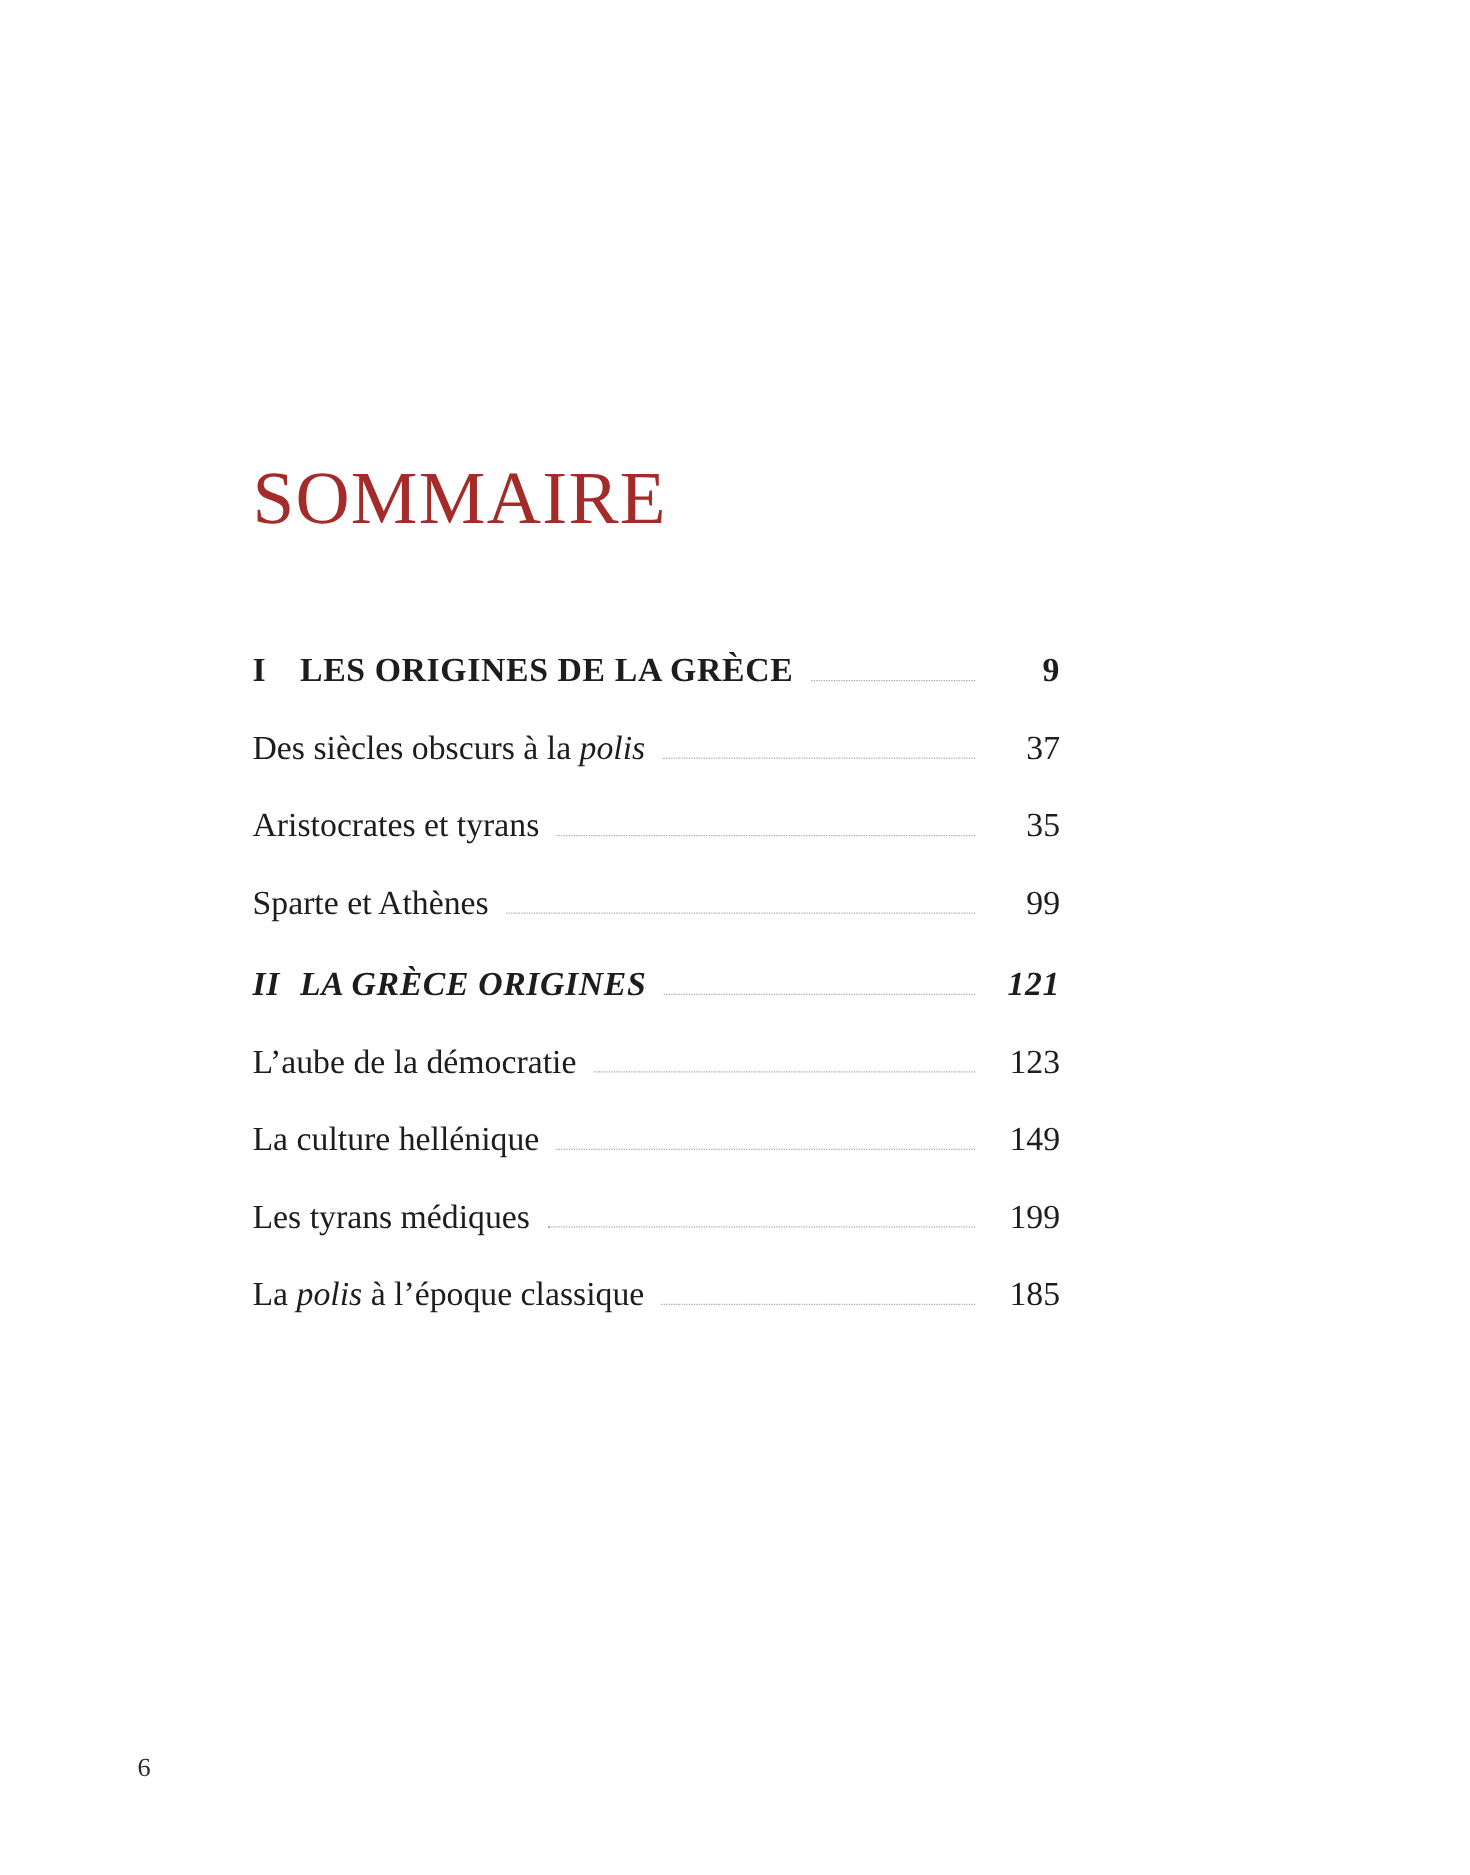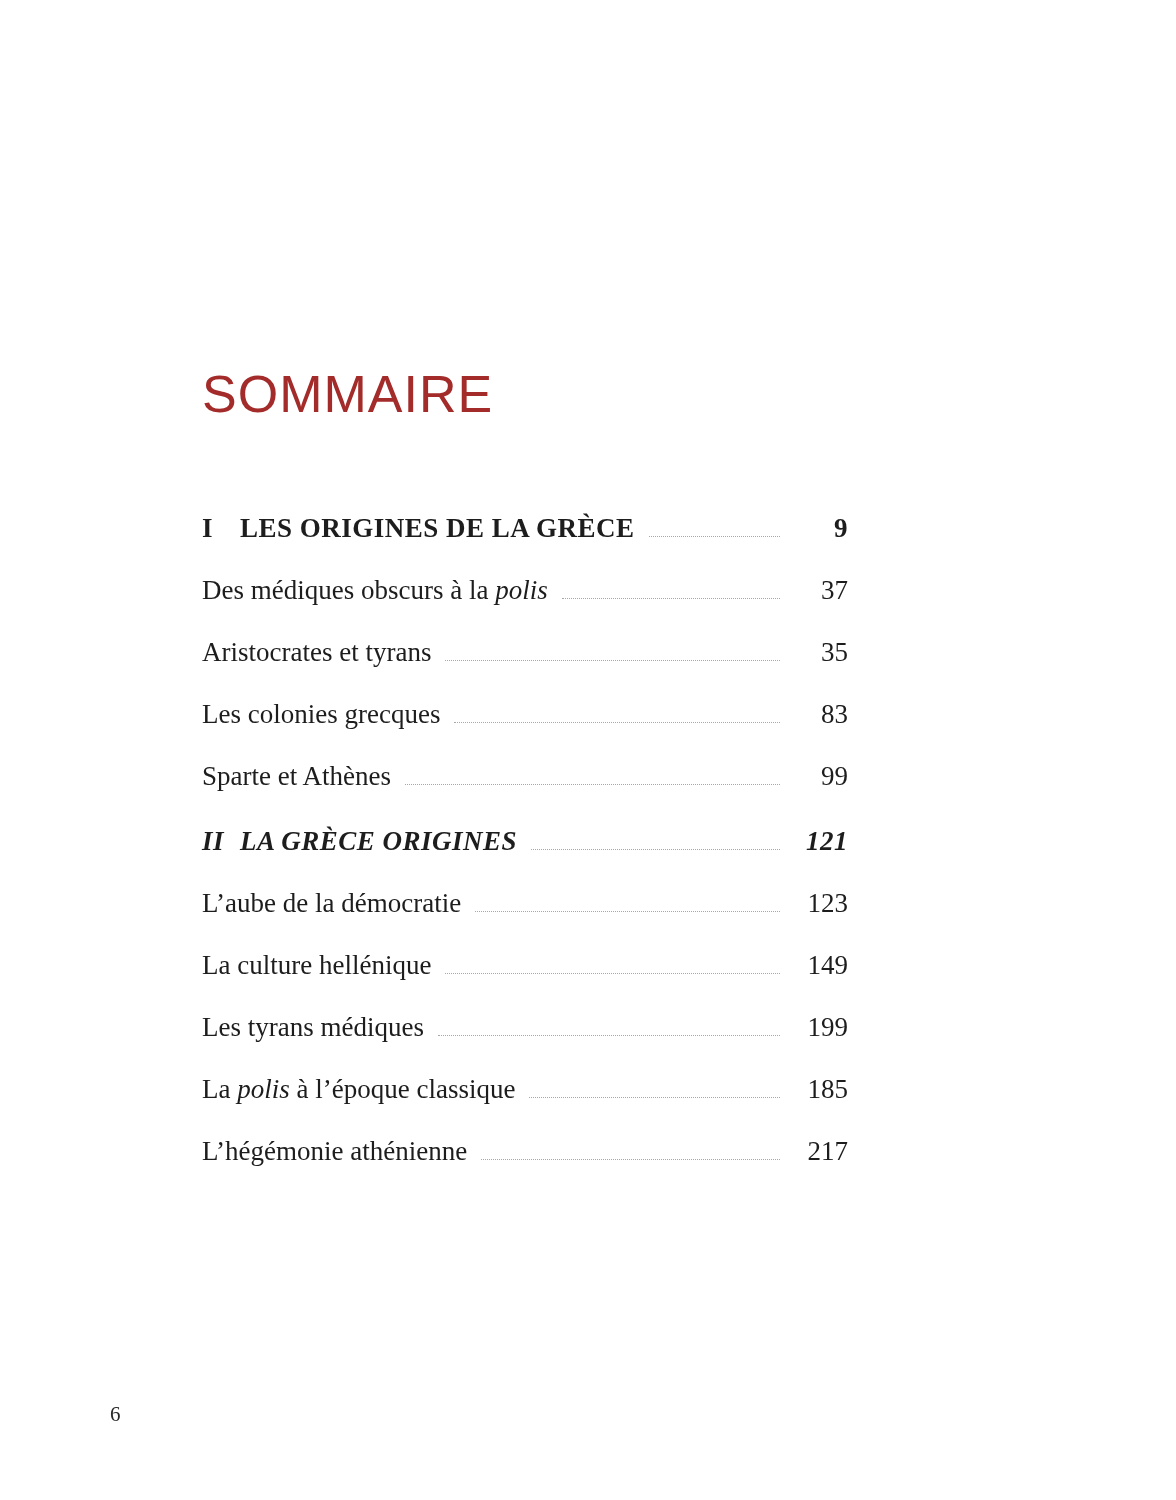--- a/index.html
+++ b/index.html
@@ -17,23 +17,23 @@
     font-family:"Liberation Serif", serif;
   }
   .content{
     position:absolute;
     left:202px;
     top:368px;
     width:646px;
   }
   .doc-title{
     margin:0 0 92px 0;
-    font-family:Liberation Sans, sans-serif;
+    font-family:Liberation Serif, serif;
     font-weight:normal;
-    font-size:52px;
+    font-size:60px;
     line-height:1;
     letter-spacing:1px;
     color:var(--accent);
   }
   .toc-row{
     display:flex;
     align-items:baseline;
     font-size:27px;
     line-height:32px;
     color:var(--ink);
@@ -81,35 +81,29 @@
     <h1 class="doc-title">SOMMAIRE</h1>
     <div class="toc" id="toc">
         <div class="toc-row section">
     <span class="row-num">I</span>
     <span class="row-text"><span class="pre">LES ORIGINES DE LA GRÈCE</span></span>
     <span class="leader"></span>
     <span class="row-page">9</span>
   </div>
         <div class="toc-row">
 
-    <span class="row-text"><span class="pre">Des médiques obscurs à la </span><span class="it">polis</span></span>
+    <span class="row-text"><span class="pre">Des siècles obscurs à la </span><span class="it">polis</span></span>
     <span class="leader"></span>
     <span class="row-page">37</span>
   </div>
         <div class="toc-row">
 
     <span class="row-text"><span class="pre">Aristocrates et tyrans</span></span>
     <span class="leader"></span>
     <span class="row-page">35</span>
-  </div>
-        <div class="toc-row">
-
-    <span class="row-text"><span class="pre">Les colonies grecques</span></span>
-    <span class="leader"></span>
-    <span class="row-page">83</span>
   </div>
         <div class="toc-row">
 
     <span class="row-text"><span class="pre">Sparte et Athènes</span></span>
     <span class="leader"></span>
     <span class="row-page">99</span>
   </div>
         <div class="toc-row section group-start">
     <span class="row-num">II</span>
     <span class="row-text"><span class="pre">LA GRÈCE ORIGINES</span></span>
@@ -133,22 +127,16 @@
     <span class="row-text"><span class="pre">Les tyrans médiques</span></span>
     <span class="leader"></span>
     <span class="row-page">199</span>
   </div>
         <div class="toc-row">
 
     <span class="row-text"><span class="pre">La </span><span class="it">polis</span><span class="post"> à l’époque classique</span></span>
     <span class="leader"></span>
     <span class="row-page">185</span>
   </div>
-        <div class="toc-row">
-
-    <span class="row-text"><span class="pre">L’hégémonie athénienne</span></span>
-    <span class="leader"></span>
-    <span class="row-page">217</span>
-  </div>
       </div>
   </div>
   <div class="folio">6</div>
 </div>
 
 </body></html>

